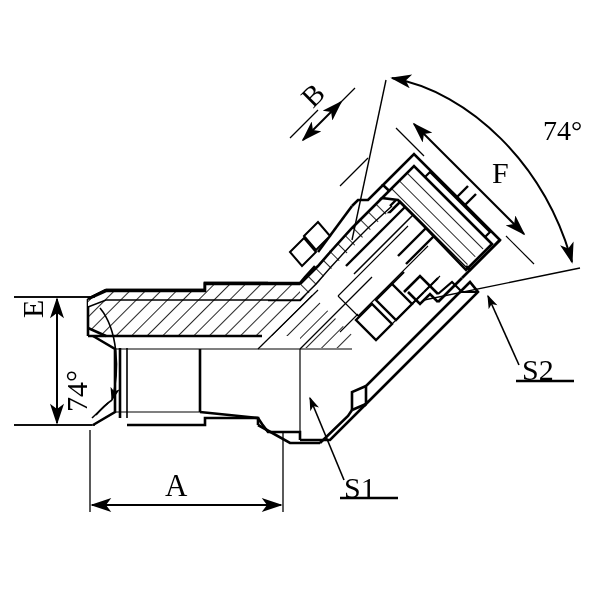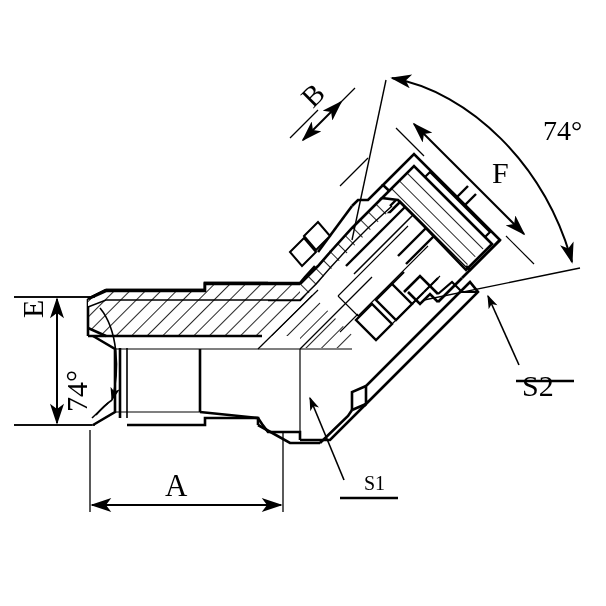--- a/index.html
+++ b/index.html
@@ -264,17 +264,17 @@
   <div class="lbl" style="left:62px;top:412px;font-size:30px;transform:rotate(-90deg);transform-origin:left top;">74°</div>
 
   <div class="lbl" style="left:165px;top:470px;font-size:31px;">A</div>
 
   <div class="lbl" style="left:296px;top:92px;font-size:29px;transform:rotate(-45deg);transform-origin:left top;">B</div>
 
   <div class="lbl" style="left:492px;top:158px;font-size:30px;">F</div>
 
   <div class="lbl" style="left:543px;top:117px;font-size:28px;">74°</div>
 
-  <div class="lbl" style="left:364px;top:473px;font-size:20px;">S1</div>
-
-  <div class="lbl" style="left:522px;top:371px;font-size:30px;">S2</div>
+  <div class="lbl" style="left:344px;top:473px;font-size:30px;">S1</div>
+
+  <div class="lbl" style="left:522px;top:355px;font-size:30px;">S2</div>
 
 </div>
 
 </body></html>

